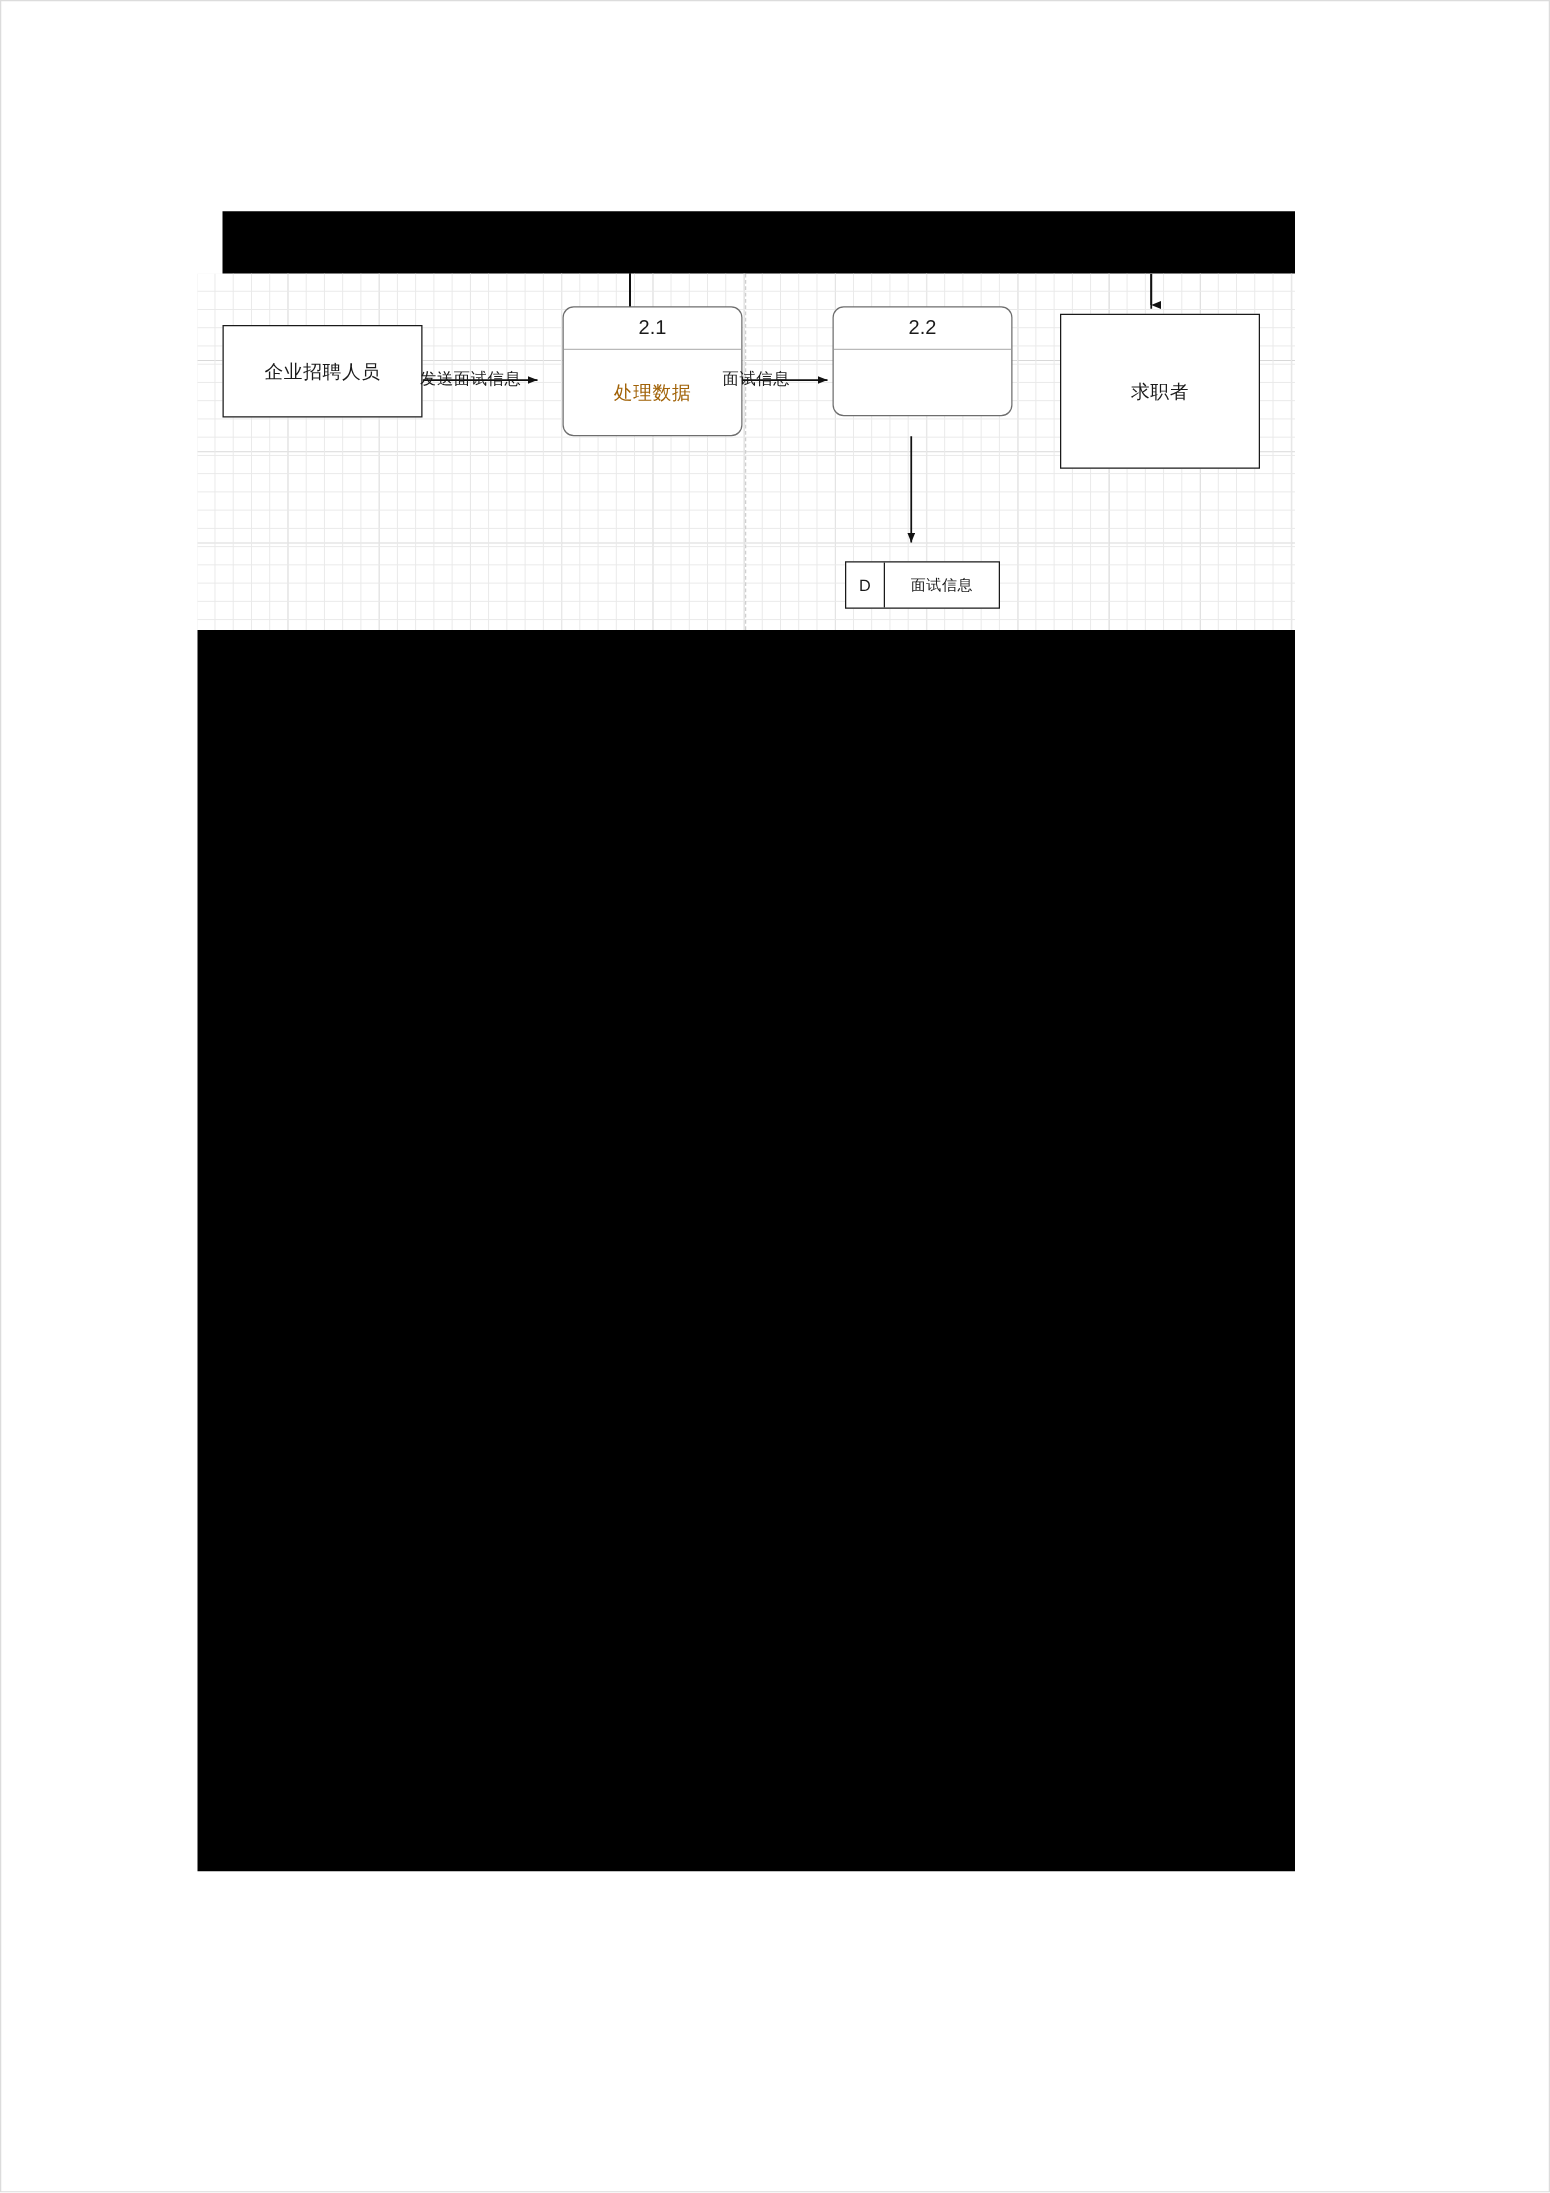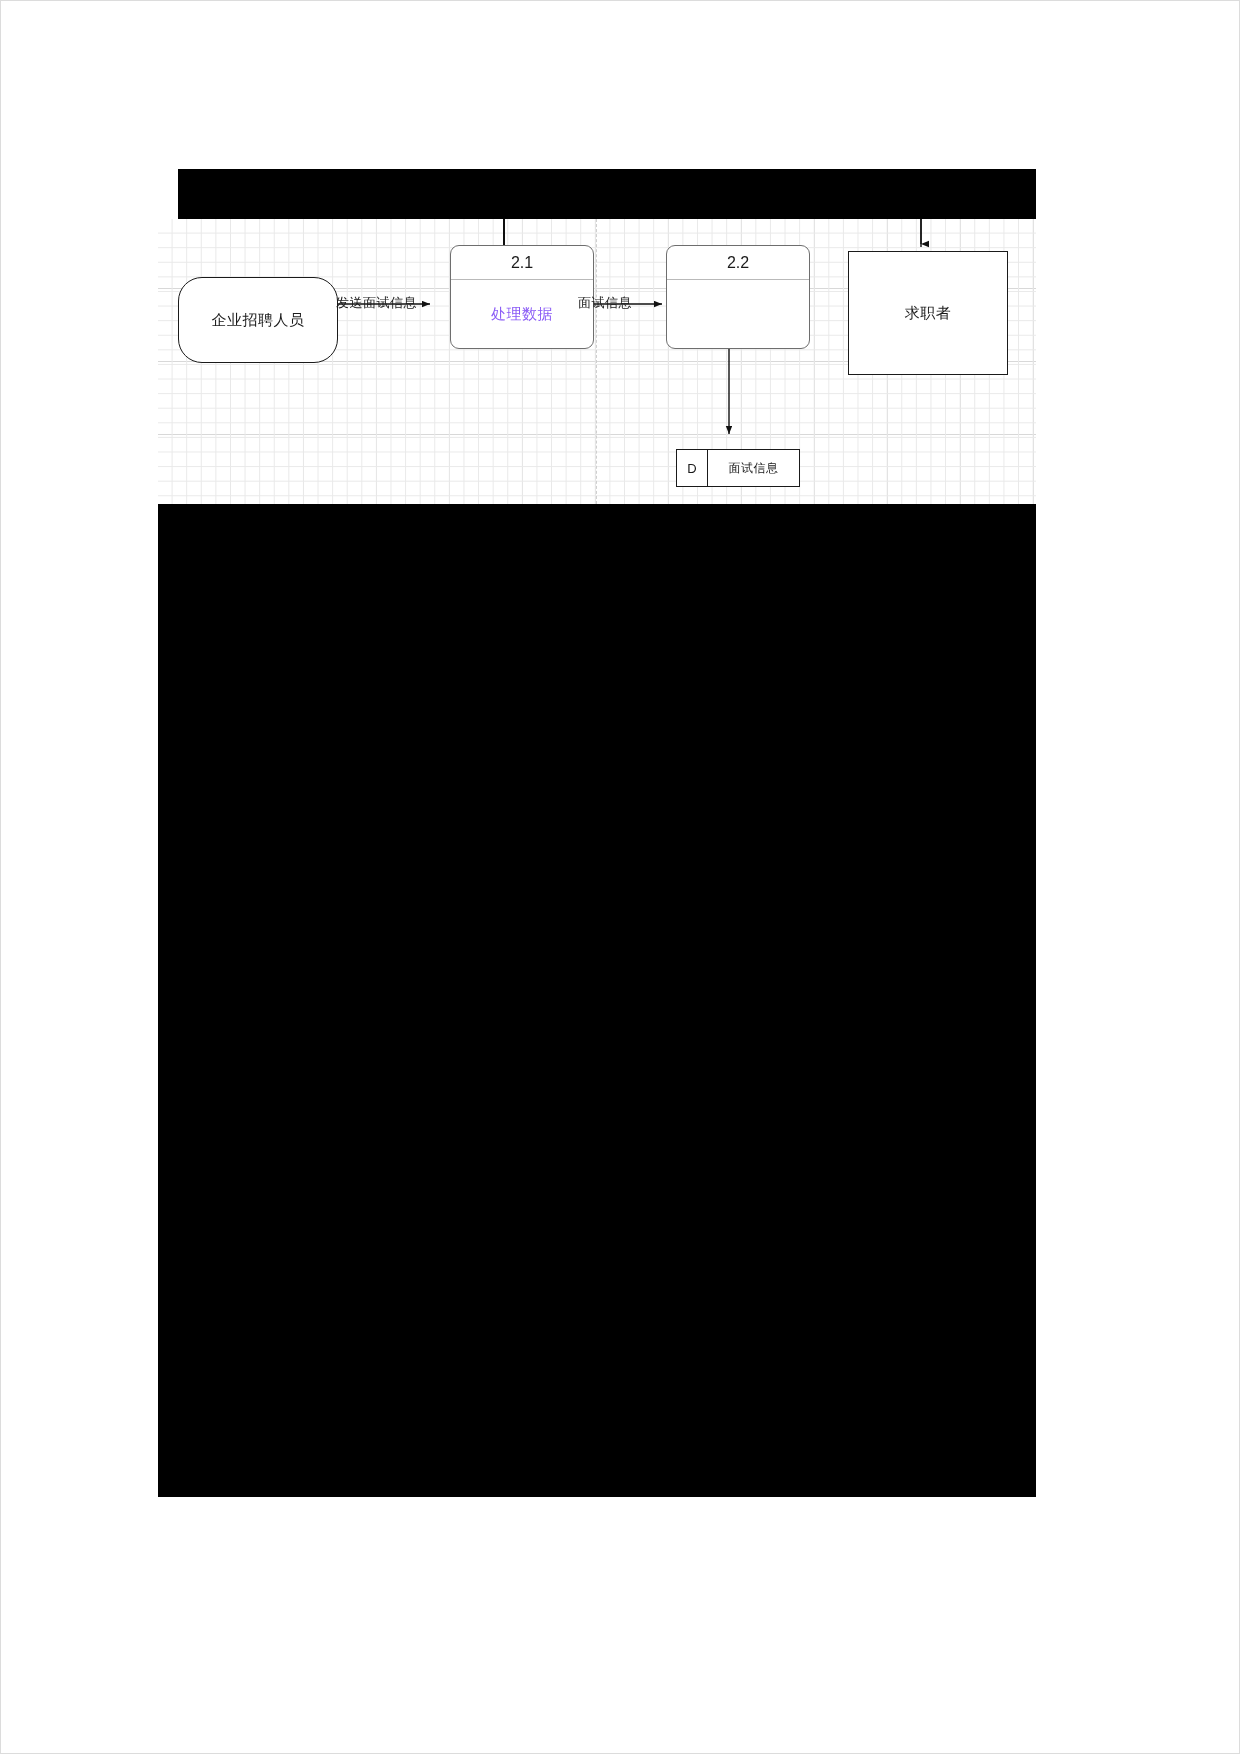--- a/index.html
+++ b/index.html
@@ -93,21 +93,21 @@
     color: #1a1a1a;
     border-bottom: 1px solid #b9b9b9;
     box-sizing: border-box;
   }
   .process-name {
     height: calc(100% - 34px);
     display: flex;
     align-items: center;
     justify-content: center;
     font-size: 15px;
-    color: #8b5cf6;
+    color: #a16207;
     letter-spacing: 0.5px;
     white-space: nowrap;
   }
 
   .datastore {
     position: absolute;
     box-sizing: border-box;
     background: #ffffff;
     border: 1px solid #1a1a1a;
     display: flex;
@@ -256,30 +256,30 @@
     <svg id="feedback-layer" style="position:absolute;left:0;top:0;width:878px;height:285px;pointer-events:none;" viewBox="0 0 878 285" width="878" height="285" xmlns="http://www.w3.org/2000/svg">
       <defs>
         <marker id="arrowhead2" markerWidth="9" markerHeight="9" refX="4" refY="8" orient="auto" markerUnits="userSpaceOnUse">
           <path d="M0.8,0 L7.2,0 L4,8 z" fill="#111111"></path>
         </marker>
       </defs>
       <polyline points="346,28 346,-6 763,-6 763,25" stroke="#111111" stroke-width="1.4" fill="none" marker-end="url(#arrowhead2)"></polyline>
       <polyline points="346,28 346,-6" stroke="#111111" stroke-width="1.4" fill="none"></polyline>
     </svg>
 
-    <div class="entity-box" style="left:20px; top:58px; width:160px; height:86px;border-radius:24px;">
+    <div class="entity-box" style="left:20px; top:41px; width:160px; height:74px;">
       <span class="entity-label">企业招聘人员</span>
     </div>
 
     <div class="process-box" style="left:292px; top:26px; width:144px; height:104px;">
       <div class="process-id">2.1</div>
       <div class="process-name">处理数据</div>
     </div>
 
-    <div class="process-box" style="left:508px; top:26px; width:144px; height:104px;">
+    <div class="process-box" style="left:508px; top:26px; width:144px; height:88px;">
       <div class="process-id">2.2</div>
     </div>
 
     <div class="entity-box" style="left:690px; top:32px; width:160px; height:124px;">
       <span class="entity-label">求职者</span>
     </div>
 
     <div class="datastore" style="left:518px; top:230px; width:124px; height:38px;">
       <div class="datastore-key">D</div>
       <div class="datastore-name">面试信息</div>

